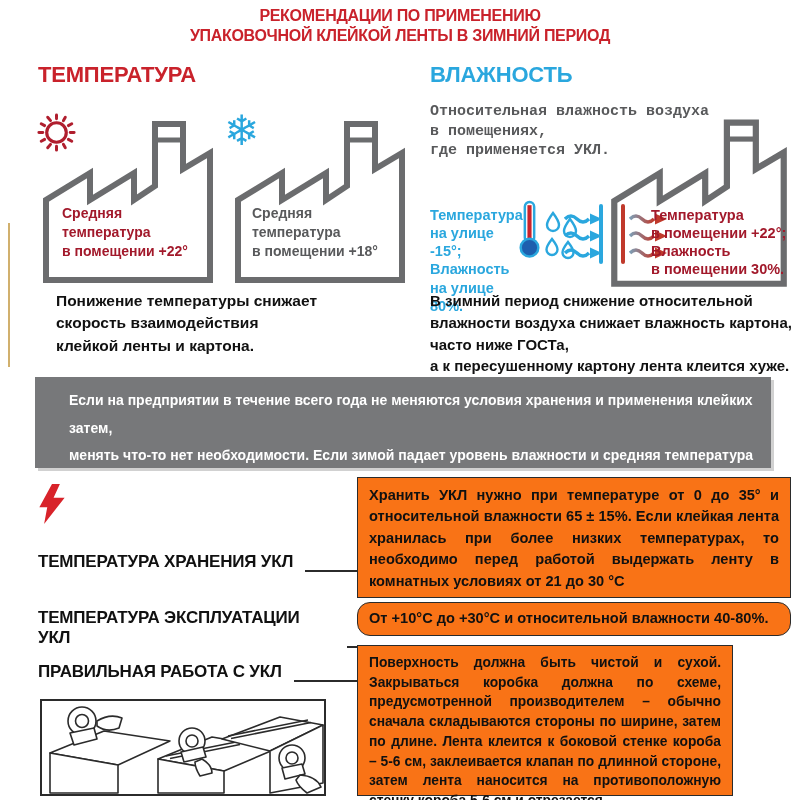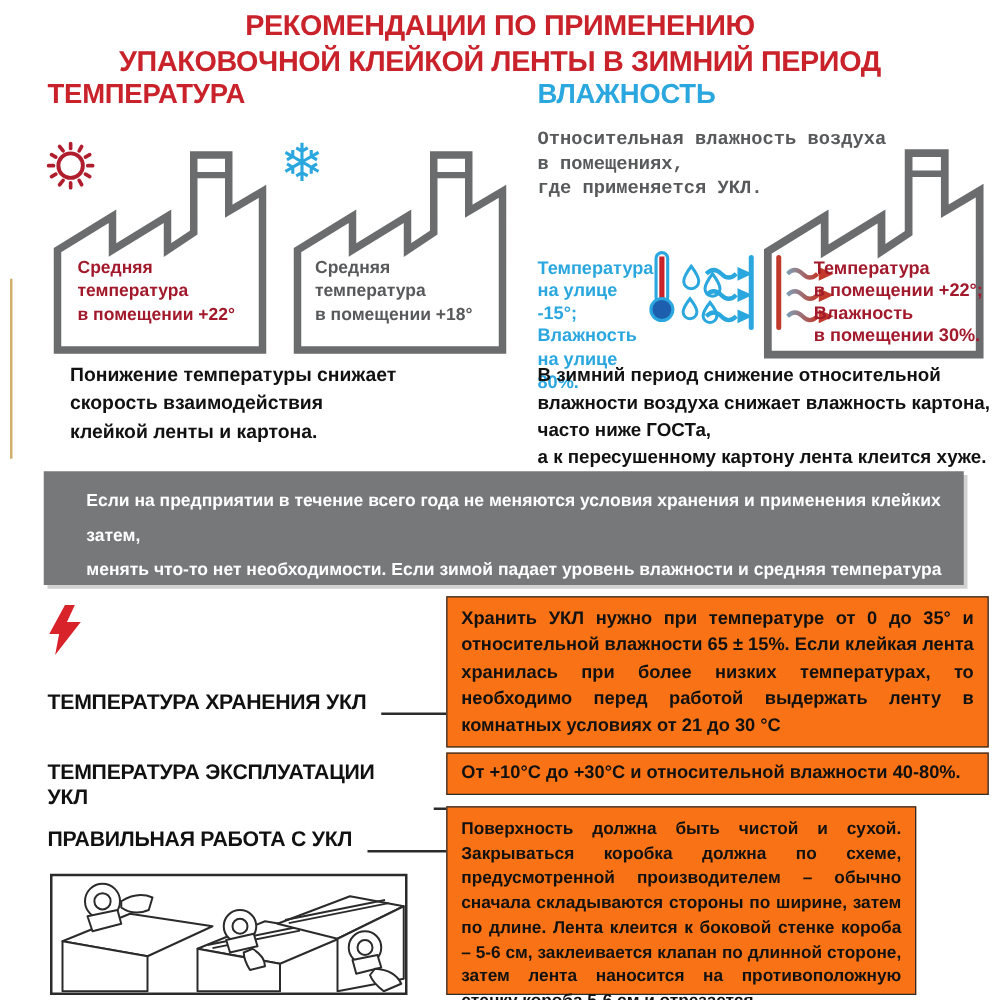--- a/index.html
+++ b/index.html
@@ -5,21 +5,21 @@
   :root{
     --accent-red:#c9222b; --dark-red:#a2192b; --blue:#2aa7de; --gray-text:#58595b;
     --banner-bg:#77787a; --outline-gray:#6b6c6e; --gold:#c9a253; --ink:#1c1c1c; --line-ink:#2b2b2b;
   }
   html,body{margin:0;padding:0;background:#fff;}
   .page{position:relative;width:800px;height:800px;background:#fff;overflow:hidden;
         font-family:"Liberation Sans",sans-serif;color:var(--ink);}
   .abs{position:absolute;}
   .pre{white-space:pre-line;}
   .title{top:6px;left:0;width:800px;text-align:center;color:var(--accent-red);
-         font-weight:bold;font-size:23px;line-height:1.25;letter-spacing:-.3px;}
+         font-weight:bold;font-size:16px;line-height:1.25;letter-spacing:-.3px;}
   .sec-h{font-weight:bold;font-size:22px;letter-spacing:-.2px;}
   .sec-h.red{color:var(--accent-red);} .sec-h.blue{color:var(--blue);}
   .fac-label{font-weight:bold;font-size:14px;line-height:1.35;}
   .note{font-weight:bold;font-size:15.5px;line-height:1.45;color:#111;}
   .gray-intro{color:var(--gray-text);font-weight:600;font-size:15px;line-height:1.3;}
   .diag-label{font-weight:bold;font-size:14.5px;line-height:1.25;}
   .vline{width:3.5px;height:60px;border-radius:2px;}
   .gold-line{width:2px;background:var(--gold);opacity:.85;}
   .banner{background:var(--banner-bg);color:#fff;box-sizing:border-box;
           padding:10px 12px 0 34px;font-size:14px;font-weight:600;line-height:27.5px;
@@ -164,21 +164,21 @@
     <span class="line"></span>
   </div>
   <div class="abs ibox" style="left:357px;top:477px;width:434px;height:121px;">
     <div class="txt">Хранить УКЛ нужно при температуре от 0 до 35° и относительной влажности 65 ± 15%. Если клейкая лента хранилась при более низких температурах, то необходимо перед работой выдержать ленту в комнатных условиях от 21 до 30 °C</div>
   </div>
 
   <div class="abs row-label" style="left:38px;top:608px;width:319px;">
     <span>ТЕМПЕРАТУРА ЭКСПЛУАТАЦИИ УКЛ</span>
     <span class="line"></span>
   </div>
-  <div class="abs ibox single" style="left:357px;top:602px;width:434px;height:34px;">
+  <div class="abs ibox single" style="left:357px;top:602px;width:434px;height:34px;border-radius:13px;">
     <div class="txt">От +10°С до +30°С и относительной влажности 40-80%.</div>
   </div>
 
   <div class="abs row-label" style="left:38px;top:662px;width:319px;">
     <span>ПРАВИЛЬНАЯ РАБОТА С УКЛ</span>
     <span class="line"></span>
   </div>
   <div class="abs ibox dense" style="left:357px;top:645px;width:376px;height:151px;">
     <div class="txt">Поверхность должна быть чистой и сухой. Закрываться коробка должна по схеме, предусмотренной производителем – обычно сначала складываются стороны по ширине, затем по длине. Лента клеится к боковой стенке короба – 5-6 см, заклеивается клапан по длинной стороне, затем лента наносится на противоположную стенку короба 5-6 см и отрезается.</div>
   </div>

